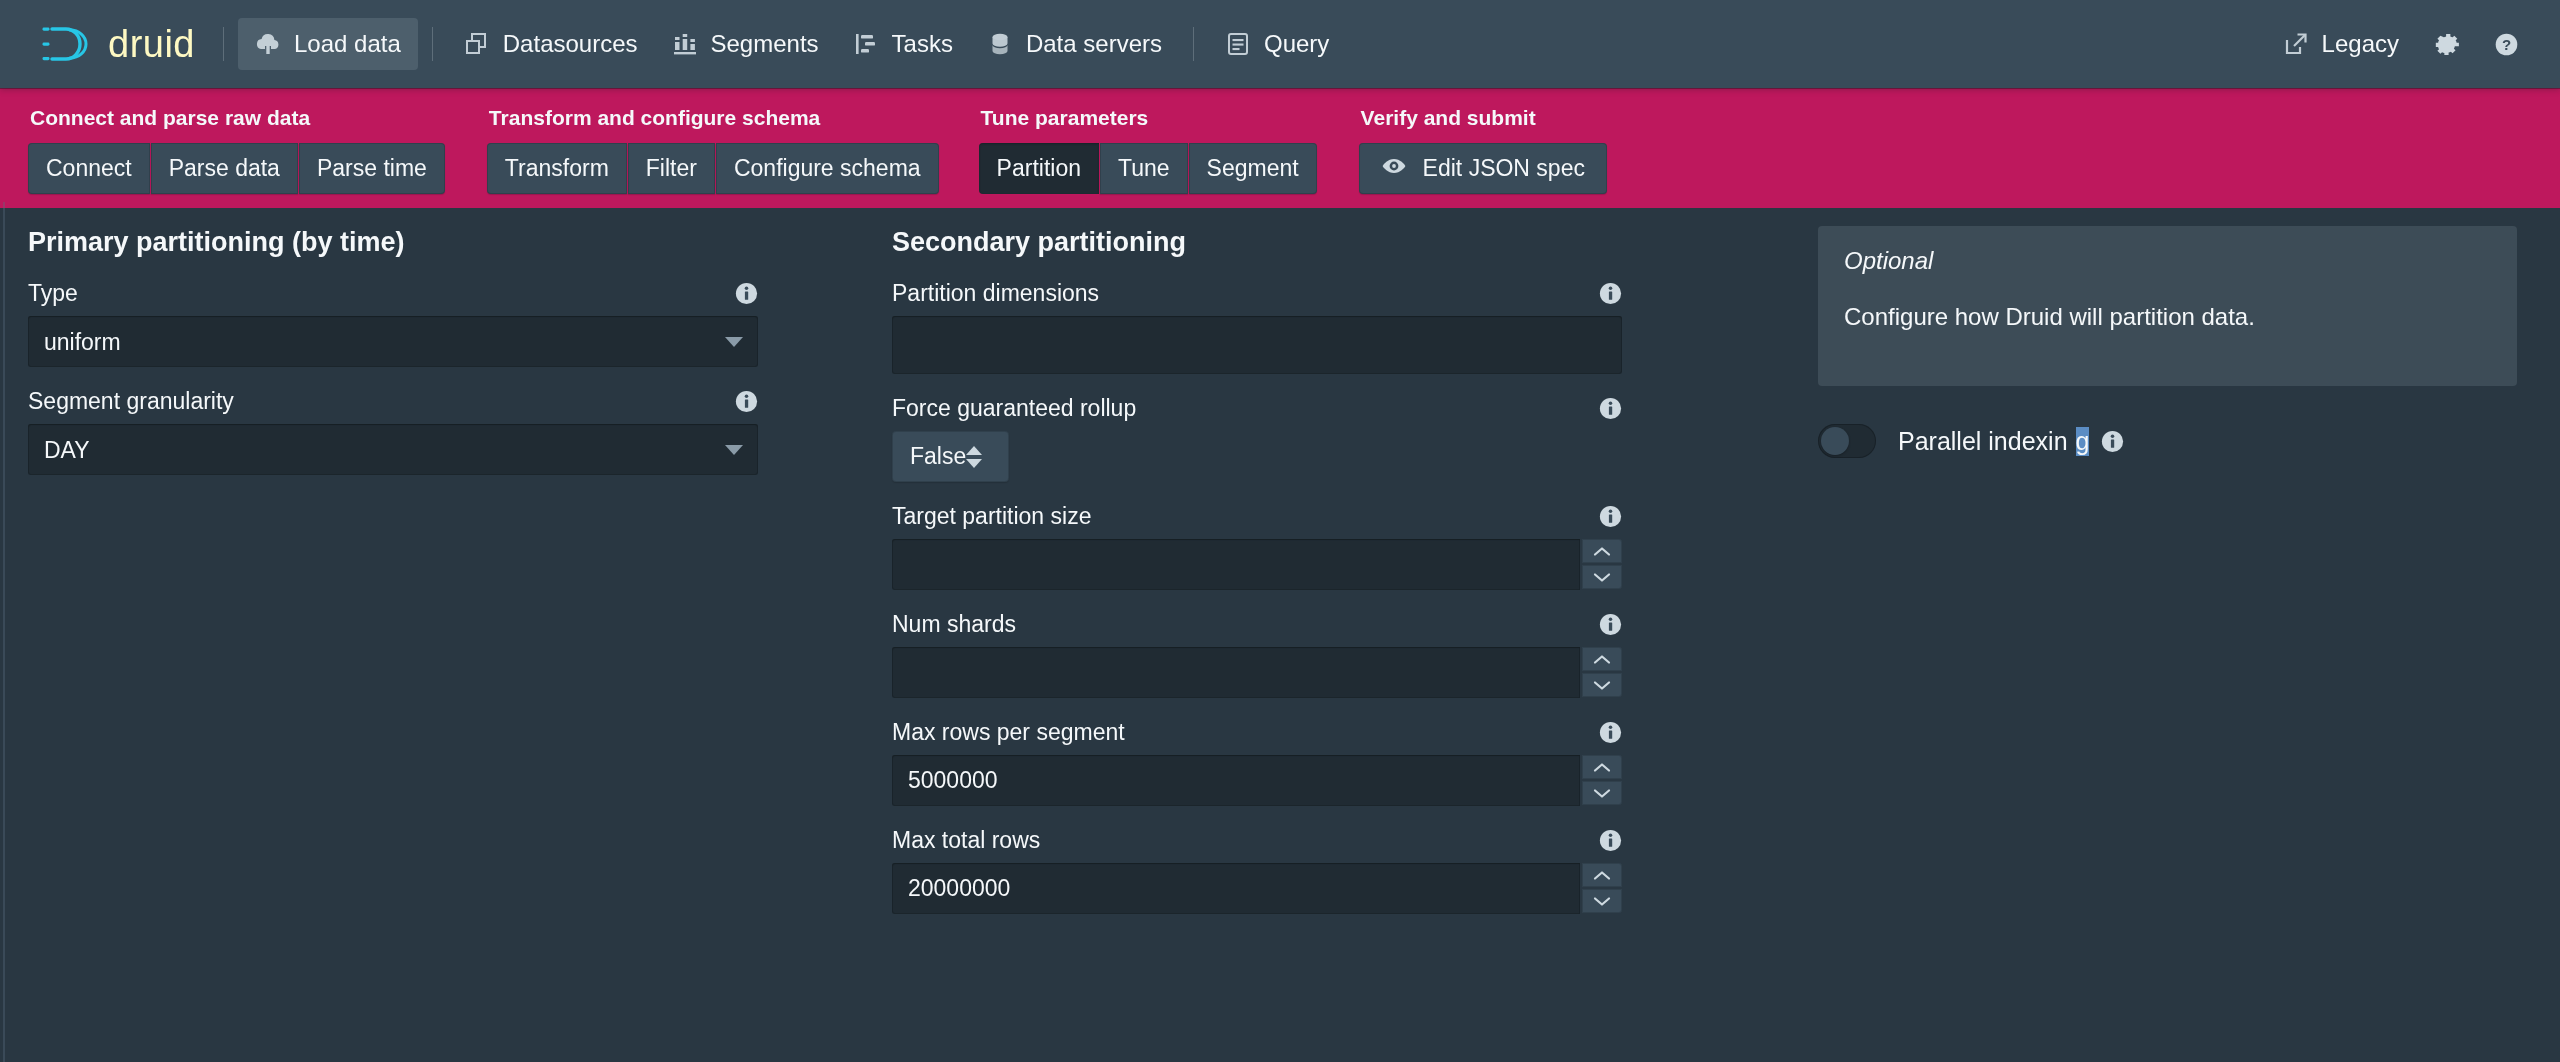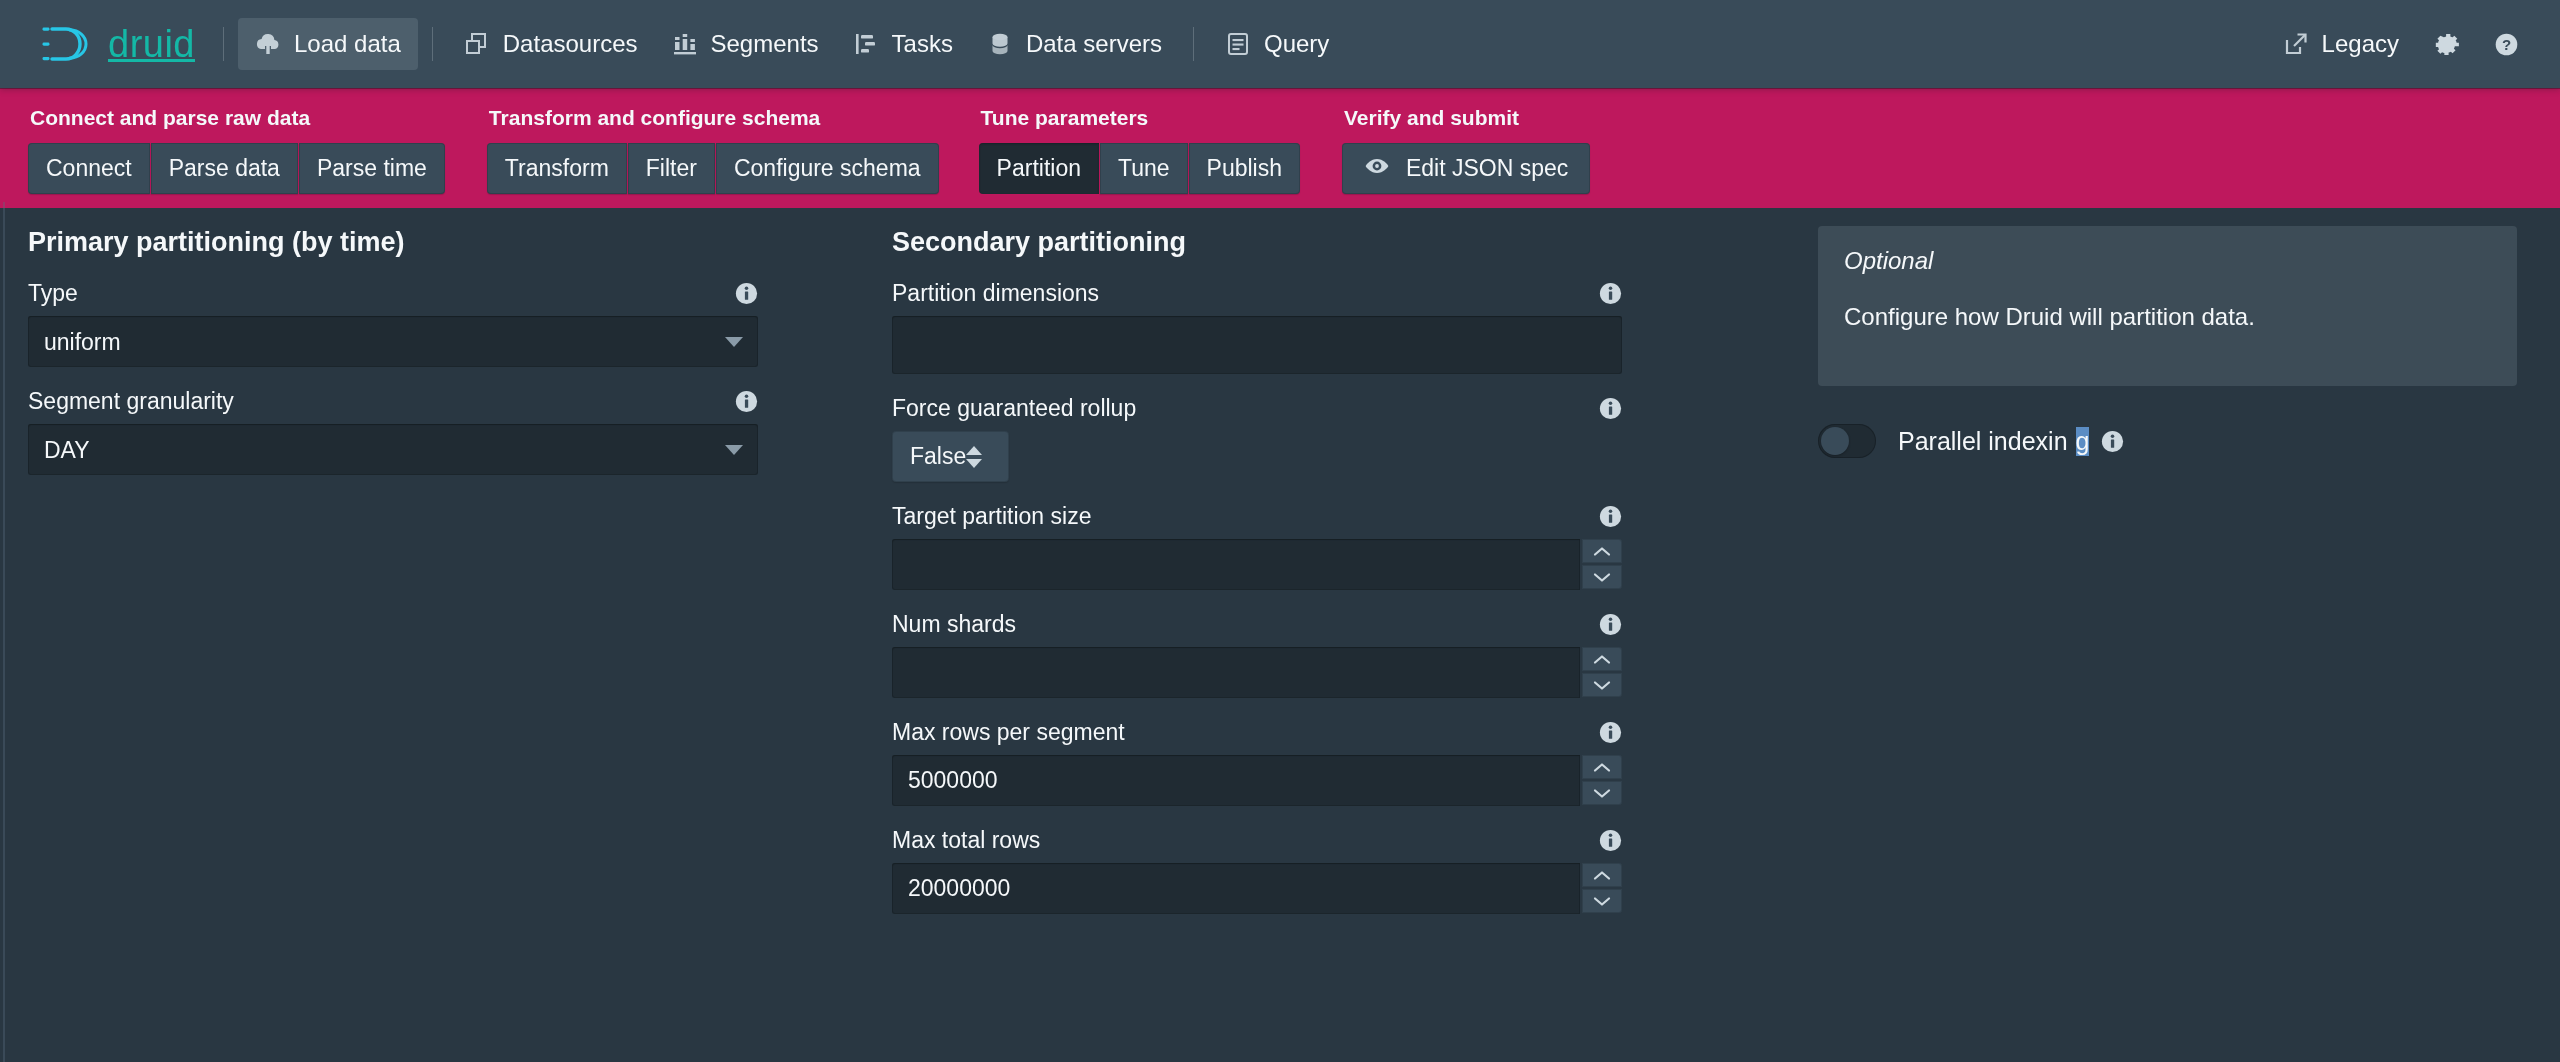--- a/index.html
+++ b/index.html
@@ -30,25 +30,24 @@
   .brand {
     display: flex;
     align-items: center;
     gap: 14px;
     padding: 0 14px 0 12px;
     cursor: pointer;
   }
   .brand-logo { width: 54px; height: 46px; display: block; }
   .brand-text {
     font-size: 38px;
-    color: #14b8a6;
+    color: #fef9c3;
     font-weight: 300;
     letter-spacing: 0.5px;
     line-height: 1;
-    text-decoration: underline;
   }
 
   .nav-divider {
     width: 1px;
     height: 34px;
     background: rgba(206,217,224,0.25);
     margin: 0 14px;
     flex: none;
   }
 
@@ -451,21 +450,21 @@
       <button class="step-btn">Filter</button>
       <button class="step-btn">Configure schema</button>
     </div>
   </div>
 
   <div class="step-group" style="margin-right:42px;">
     <div class="step-group-title">Tune parameters</div>
     <div class="btn-group">
       <button class="step-btn active">Partition</button>
       <button class="step-btn">Tune</button>
-      <button class="step-btn">Publish</button>
+      <button class="step-btn">Segment</button>
     </div>
   </div>
 
   <div class="step-group">
     <div class="step-group-title">Verify and submit</div>
     <button class="spec-btn">
       <span>
         <svg width="26" height="26" viewBox="0 0 26 26">
           <path d="M13 6C7 6 2.6 11 1.6 13c1 2 5.4 7 11.4 7s10.4-5 11.4-7c-1-2-5.4-7-11.4-7z" fill="#ced9e0"></path>
           <circle cx="13" cy="13" r="4.4" fill="#394b59"></circle>

